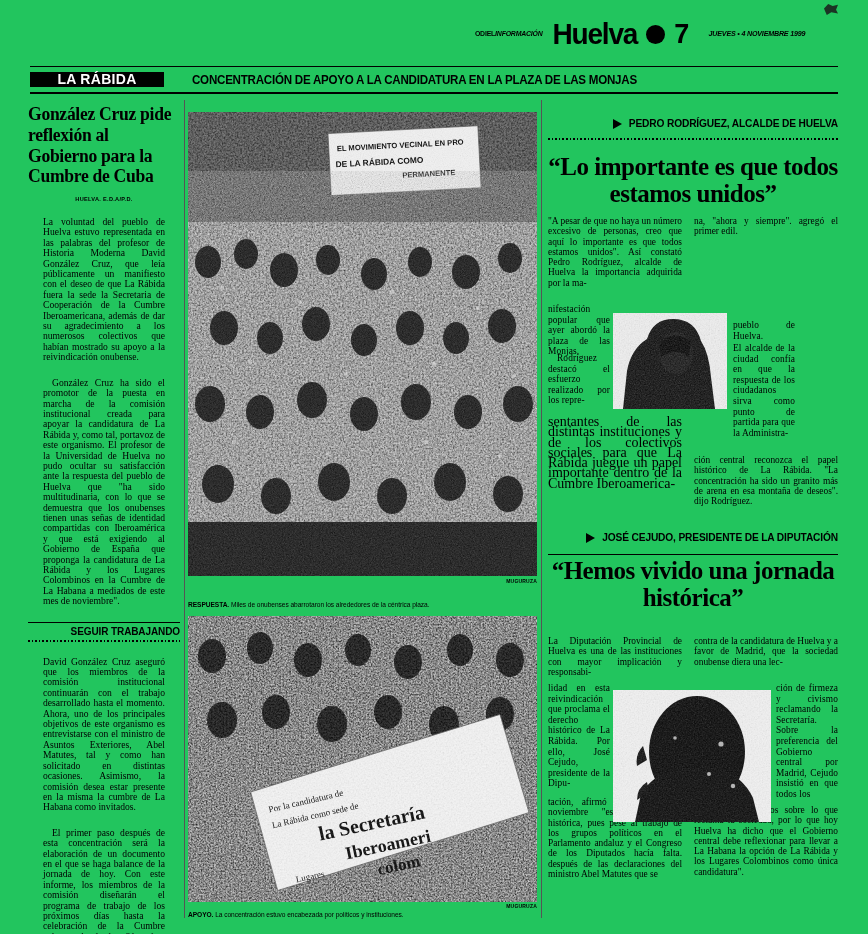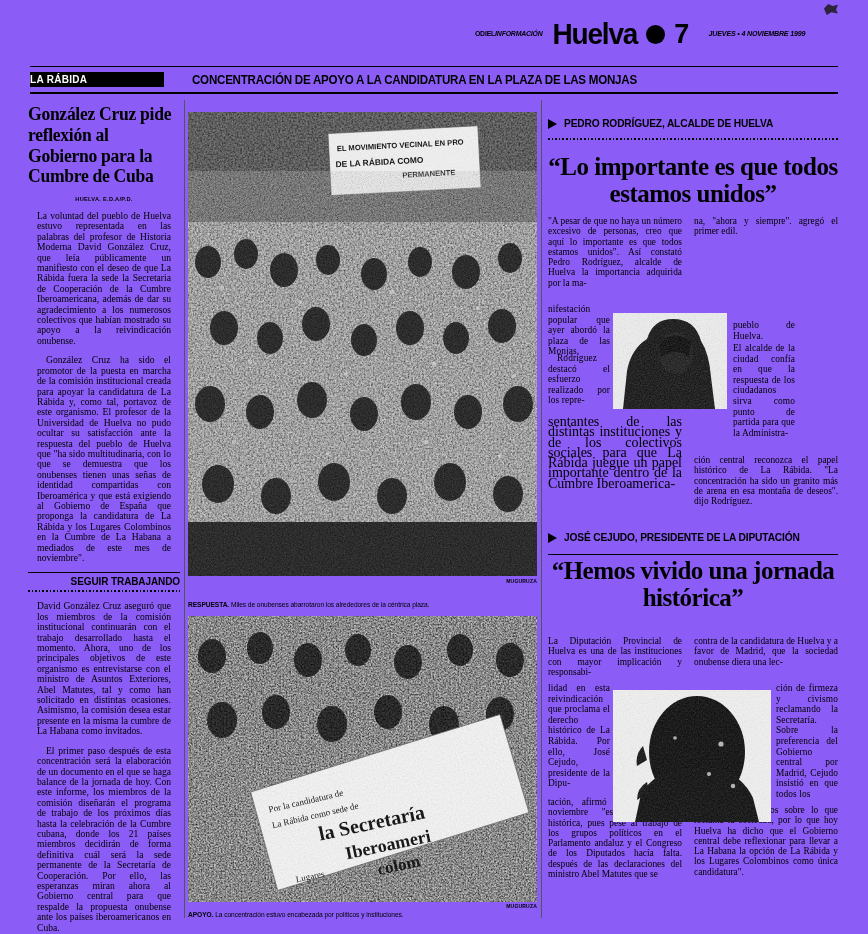--- a/index.html
+++ b/index.html
@@ -4,21 +4,21 @@
 <style>
   html,body{margin:0;padding:0;background:#fff;}
   body{
     width:868px;height:934px;
     font-family:"Liberation Serif", serif;
     color:#000;
     position:relative;
     overflow:hidden;
     -webkit-font-smoothing:none;
   }
-  .page{position:absolute;inset:0;background:#8b5cf6;}
+  .page{position:absolute;inset:0;background:#22c55e;}
 
   
   .masthead{
     position:absolute;left:0;top:0;width:868px;height:62px;
   }
   .mast-inner{
     position:absolute;right:60px;top:20px;
     display:flex;align-items:center;gap:7px;
   }
   .mast-kicker{
@@ -54,23 +54,23 @@
     clip-path:polygon(0% 40%,30% 0%,62% 18%,100% 6%,86% 52%,100% 86%,52% 74%,20% 100%,8% 66%);
     opacity:.85;
   }
 
   
   .rule-top{position:absolute;left:30px;top:66px;width:808px;height:1px;background:#000;}
   .sect-tag{
     position:absolute;left:30px;top:72px;width:134px;height:15px;background:#000;
   }
   .sect-tag span{
-    display:block;text-align:left;color:#fff;
-    font-family:"Liberation Sans", sans-serif;
-    font-weight:bold;font-size:10px;line-height:15px;letter-spacing:.3px;
+    display:block;text-align:center;color:#fff;
+    font-family:"Liberation Sans", sans-serif;
+    font-weight:bold;font-size:14px;line-height:15px;letter-spacing:.3px;
   }
   .sect-head{
     position:absolute;left:192px;top:71px;width:640px;
     font-family:"Liberation Sans", sans-serif;
     font-weight:bold;font-size:11.6px;line-height:16px;letter-spacing:-0.25px;
     transform:scaleY(1.12);transform-origin:left top;
     white-space:nowrap;
   }
   .rule-bot{position:absolute;left:30px;top:92px;width:808px;height:1.6px;background:#000;}
 
@@ -89,21 +89,21 @@
     font-family:"Liberation Sans", sans-serif;
     font-weight:bold;font-size:5.6px;letter-spacing:.3px;
     text-align:center;margin:4px 0 4px 0;
   }
   .body-text{
     font-size:9.6px;line-height:10.4px;
     text-align:justify;text-justify:inter-word;
     hyphens:auto;-webkit-hyphens:auto;
     margin:0;
   }
-  .body-text p{margin:9px;text-indent:9px;}
+  .body-text p{margin:15px;text-indent:9px;}
   .body-text p.first{text-indent:0;}
   .subhead-wrap{margin:7px 0 5px 0;}
   .subhead-rule{height:1px;background:#000;width:100%;}
   .subhead{
     font-family:"Liberation Sans", sans-serif;
     font-weight:bold;font-size:10px;line-height:13px;
     text-align:right;letter-spacing:-0.1px;padding:2px 0 2px 0;
   }
   .dotrule{
     height:2px;width:100%;
@@ -120,21 +120,21 @@
   .caption b{font-weight:bold;}
   .credit{
     position:absolute;
     font-family:"Liberation Sans", sans-serif;
     font-weight:bold;font-size:5px;letter-spacing:.2px;
     text-align:right;
   }
 
   
   .col-right{position:absolute;left:548px;width:290px;}
-  .kicker-row{display:flex;align-items:center;gap:7px;}
+  .kicker-row{display:flex;align-items:center;gap:7px;justify-content:flex-end;}
   .tri{
     width:0;height:0;
     border-left:9px solid #000;border-top:5.5px solid transparent;border-bottom:5.5px solid transparent;
   }
   .kicker-text{
     font-family:"Liberation Sans", sans-serif;
     font-weight:bold;font-size:10.2px;letter-spacing:-0.15px;
     transform:scaleY(1.1);transform-origin:left center;
   }
   .quote-head{

